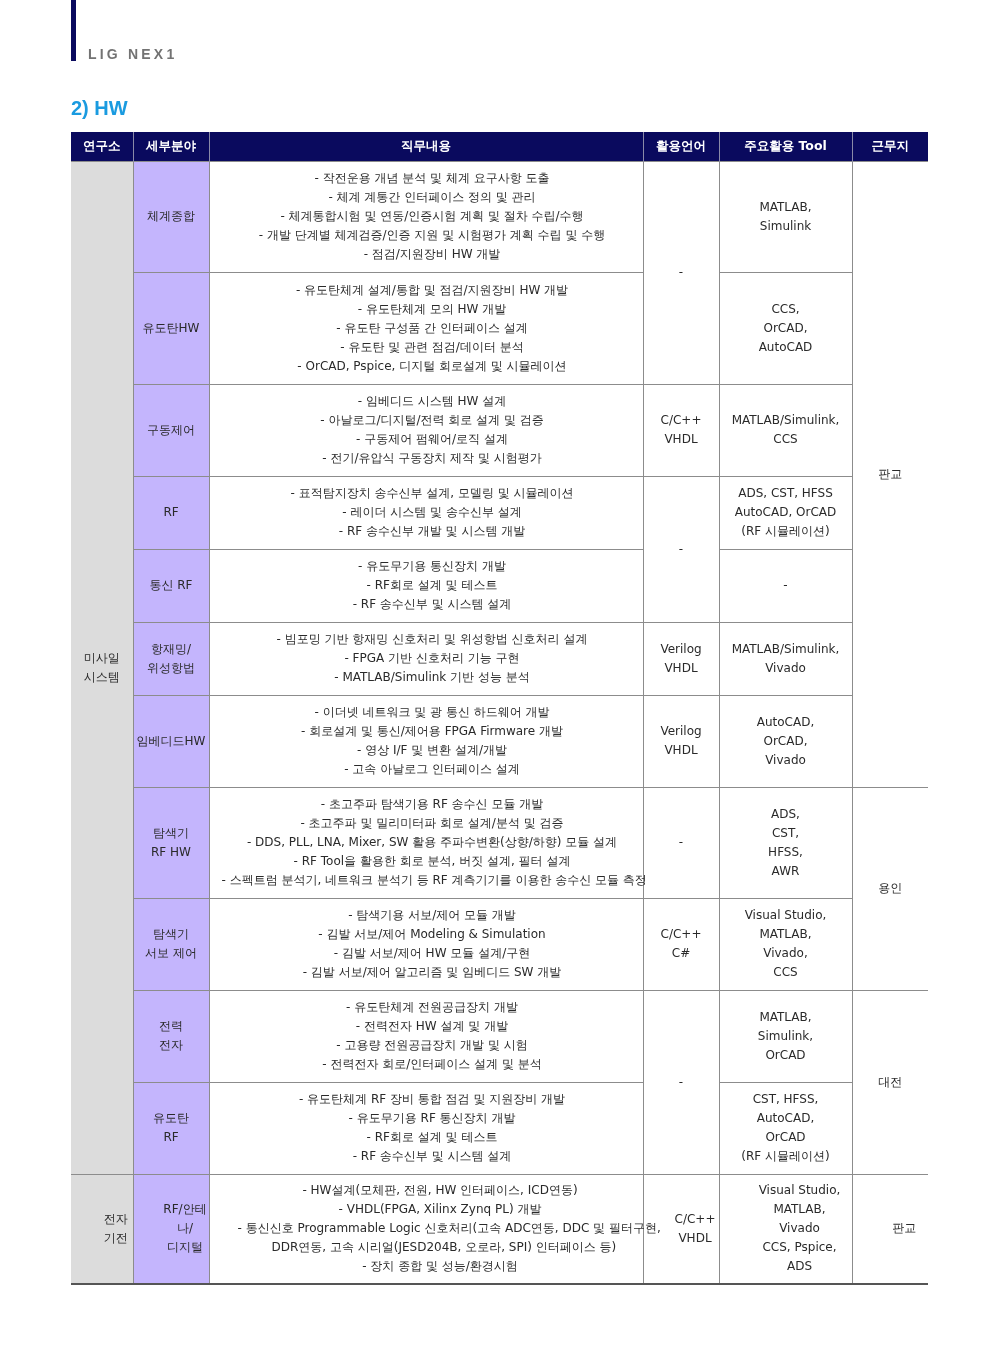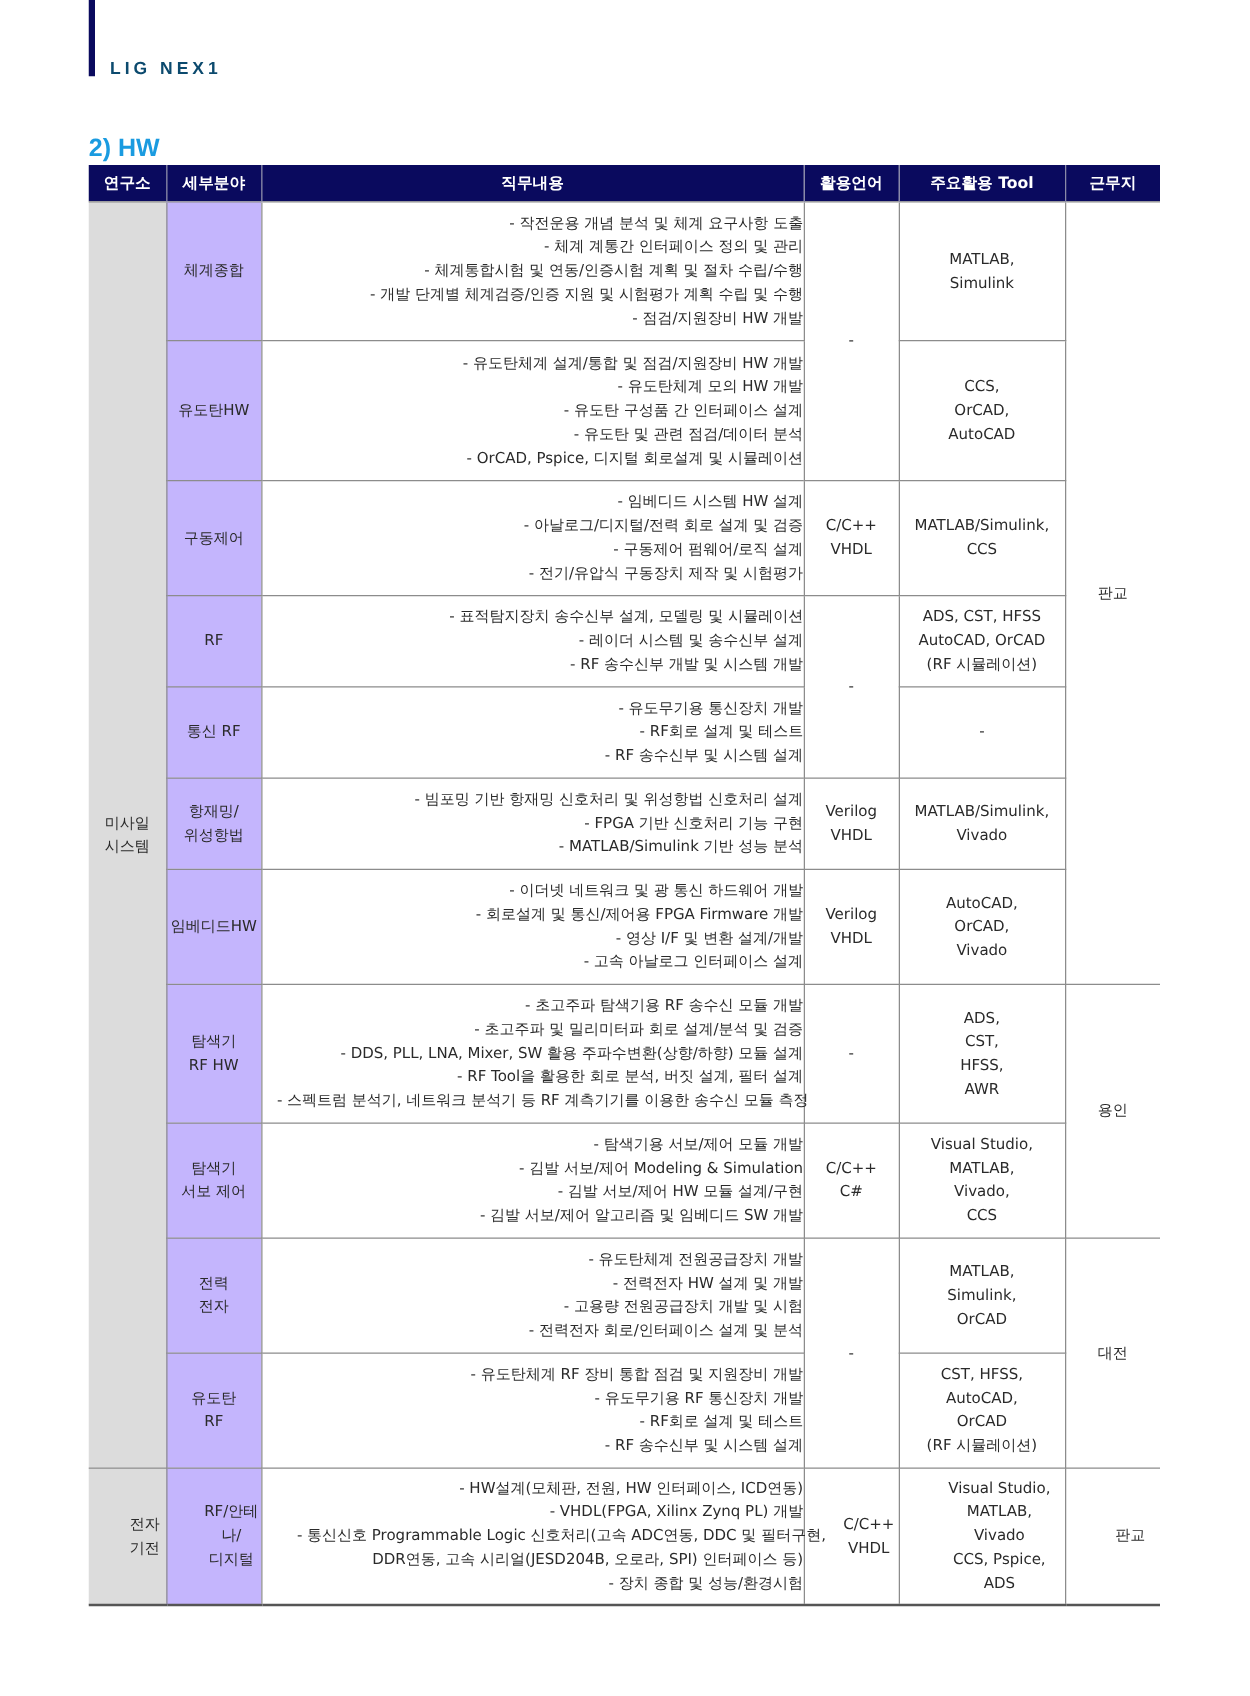--- a/index.html
+++ b/index.html
@@ -1,34 +1,34 @@
 <!DOCTYPE html>
 <html><head>
 <meta charset="utf-8">
 <style>
   * { box-sizing: border-box; margin: 0; padding: 0; }
   html, body { width: 1000px; height: 1357px; background: #ffffff; }
   body { position: relative; font-family: "DejaVu Sans", "Liberation Sans", sans-serif; color: #222; overflow: hidden; }
 
   .brand-bar { position: absolute; left: 71px; top: 0; width: 5px; height: 61px; background: #0a0a5e; }
-  .brand-text { position: absolute; left: 88px; top: 46px; font-family: "Liberation Sans", sans-serif; font-weight: 700; font-size: 14px; letter-spacing: 3.2px; color: #0c4a6e; }
-
-  .section-title { position: absolute; left: 71px; top: 108px; font-family: "Liberation Sans", sans-serif; font-weight: 700; font-size: 20px; color: #1a9be0; }
+  .brand-text { position: absolute; left: 88px; top: 46px; font-family: "Liberation Sans", sans-serif; font-weight: 700; font-size: 14px; letter-spacing: 3.2px; color: #737373; }
+
+  .section-title { position: absolute; left: 71px; top: 97px; font-family: "Liberation Sans", sans-serif; font-weight: 700; font-size: 20px; color: #1a9be0; }
 
   table.job { position: absolute; left: 71px; top: 132px; width: 857px; border-collapse: collapse; table-layout: fixed; }
   table.job th { background: #0a0a5e; color: #fff; font-weight: 700; font-size: 12.5px; height: 29px; border-left: 1.5px solid #8a8aa8; border-right: 1.5px solid #8a8aa8; text-align: center; vertical-align: middle; }
   table.job th:first-child { border-left: none; margin-left: 18px; }
   table.job th:last-child { border-right: none; }
   table.job td { border: 1.5px solid #8c8c8c; font-size: 12px; vertical-align: middle; text-align: center; line-height: 19px; color: #2a2a2a; }
   table.job tr td:first-child { border-left: none; }
   table.job tr td.loc { border-right: none; }
   td.org { background: #dcdcdc; font-weight: 400; font-size: 14.5px; line-height: 22px; color: #111; }
   td.sub { background: #c4b5fd; }
   td.duty { text-align: left; padding-left: 12px; }
-  td.duty div { white-space: pre; text-align: right; }
+  td.duty div { white-space: pre; }
   td.multi div { white-space: nowrap; }
   tr.last td { border-bottom: 2px solid #555; padding-left: 28px; }
 </style>
 </head>
 <body>
 
 <div class="brand-bar"></div>
 <div class="brand-text">LIG NEX1</div>
 <div class="section-title">2) HW</div>
 

